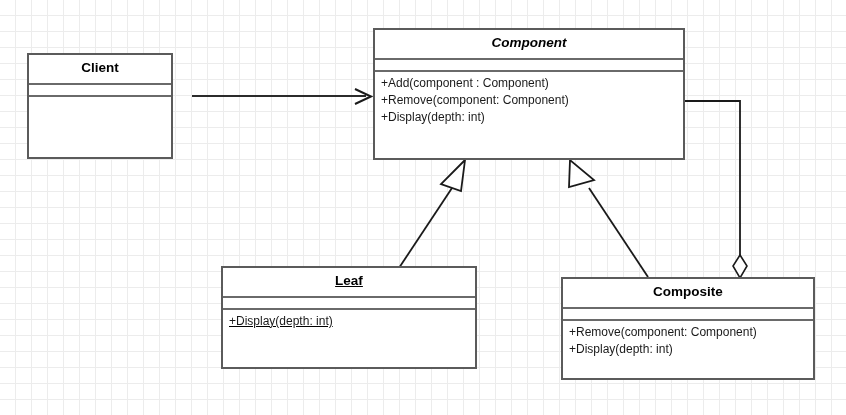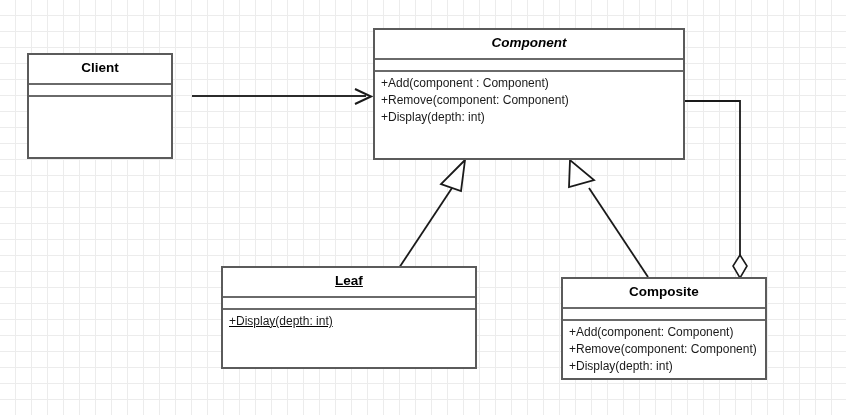--- a/index.html
+++ b/index.html
@@ -117,25 +117,24 @@
   <div class="uml-class" id="class-leaf" style="left:221px; top:266px; width:256px; height:103px;text-decoration:underline;">
     <div class="class-title">Leaf</div>
     <div class="divider"></div>
     <div class="attr-compartment"></div>
     <div class="divider"></div>
     <div class="ops-compartment">
       <div class="op-line">+Display(depth: int)</div>
     </div>
   </div>
 
-  <div class="uml-class" id="class-composite" style="left:561px; top:277px; width:206px; height:103px;">
+  <div class="uml-class" id="class-composite" style="left:561px; top:277px; width:254px; height:103px;">
     <div class="class-title">Composite</div>
     <div class="divider"></div>
     <div class="attr-compartment"></div>
     <div class="divider"></div>
     <div class="ops-compartment">
-      <div class="op-line">+Add(component: Component)</div>
       <div class="op-line">+Remove(component: Component)</div>
       <div class="op-line">+Display(depth: int)</div>
     </div>
   </div>
 
 </div>
 
 </body></html>

